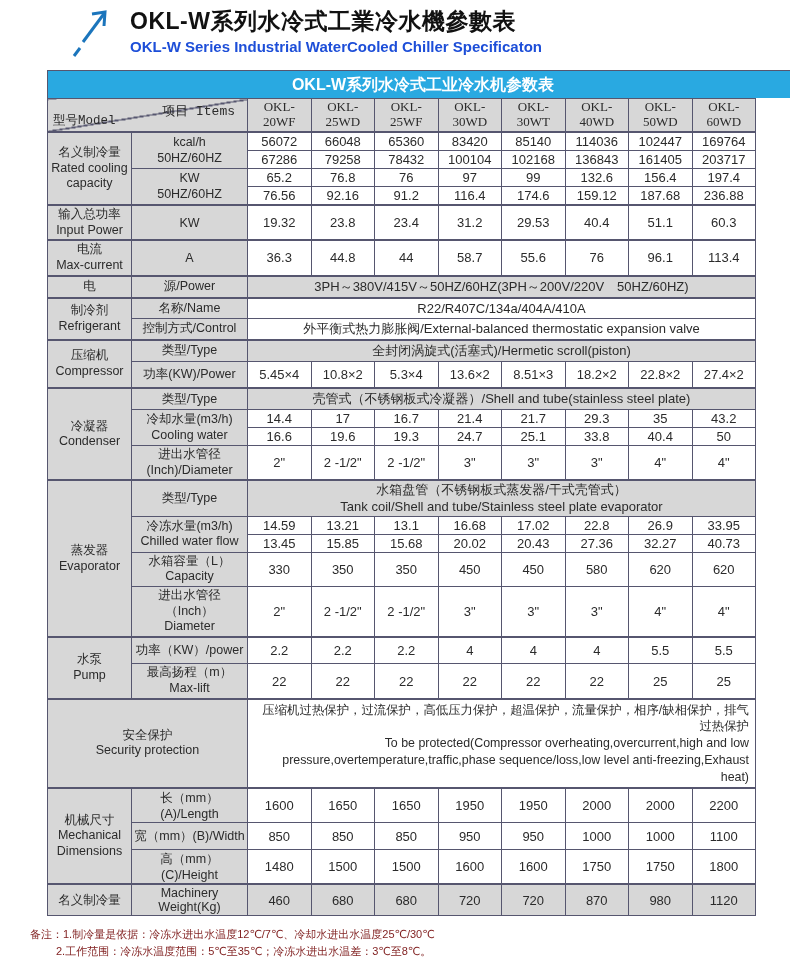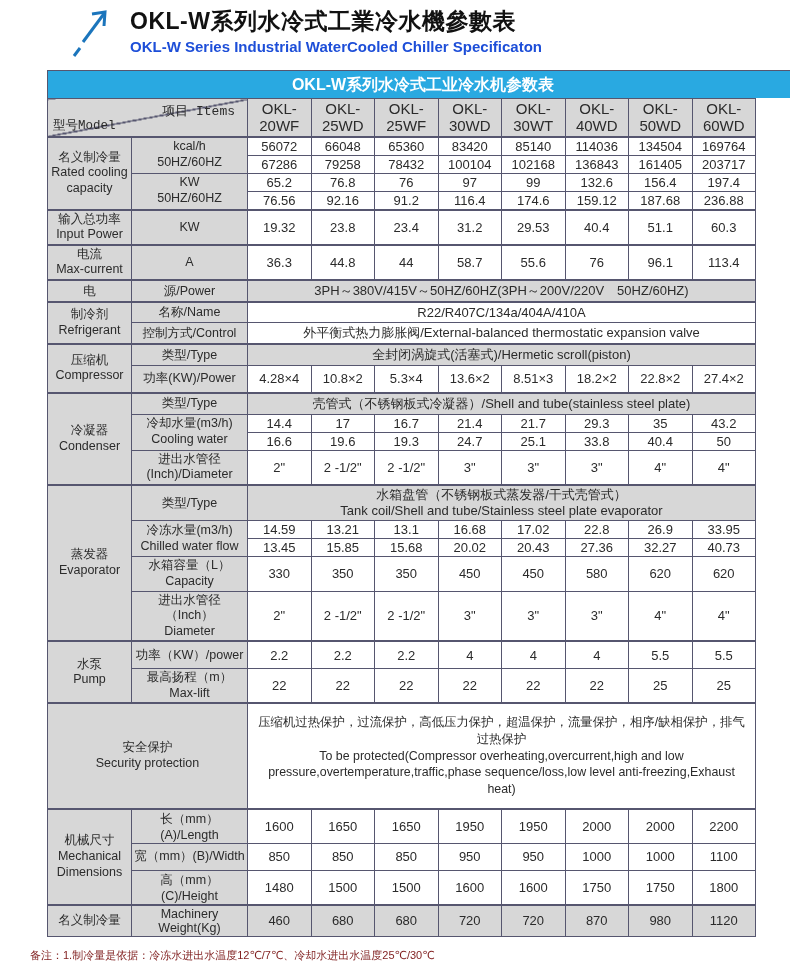--- a/index.html
+++ b/index.html
@@ -45,22 +45,22 @@
   th.corner{
     position:relative;padding:16px;
     background-color:var(--gray);
     background-image:linear-gradient(to bottom right,
       transparent calc(50% - 0.8px), var(--bd) calc(50% - 0.8px),
       var(--bd) calc(50% + 0.8px), transparent calc(50% + 0.8px));
     font-family:Liberation Mono, monospace;
   }
   .corner-model{position:absolute;left:5px;bottom:2px;font-size:12.5px;}
   .corner-items{position:absolute;right:12px;top:3px;font-size:13px;}
-  .model-cell div{line-height:1.15;font-size:15px;}
-  td.sec-val{font-size:12.4px;text-align:center;padding:10px 6px;line-height:1.35;}
+  .model-cell div{line-height:1.15;font-size:13px;font-family:Liberation Serif, serif;}
+  td.sec-val{font-size:12.4px;text-align:right;padding:2px 6px;line-height:1.35;}
   
   .notes{margin:10px 0 12px 30px;width:745px;font-size:11px;line-height:1.5;color:#7f1d1d;}
   .notes div{margin:0;}
   .ind1{padding-left:26px;}
 </style>
 </head>
 <body>
 
 <div class="hdr">
   <svg class="logo" viewBox="0 0 44 50">
@@ -135,21 +135,21 @@
 Rated cooling
 capacity</th>
       <th class="lab ml" rowspan="2">kcal/h
 50HZ/60HZ</th>
     <td>56072</td>
         <td>66048</td>
         <td>65360</td>
         <td>83420</td>
         <td>85140</td>
         <td>114036</td>
-        <td>134504</td>
+        <td>102447</td>
         <td>169764</td>
       </tr>
     <tr class="sub h18">
         <td>67286</td>
         <td>79258</td>
         <td>78432</td>
         <td>100104</td>
         <td>102168</td>
         <td>136843</td>
         <td>161405</td>
@@ -224,21 +224,21 @@
     </tr>
 
     <tr class="sec h16">
       <th class="lab ml" rowspan="2">压缩机
 Compressor</th>
       <th class="lab">类型/Type</th>
       <td class="gv" colspan="8">全封闭涡旋式(活塞式)/Hermetic scroll(piston)</td>
     </tr>
     <tr class="h27">
       <th class="lab">功率(KW)/Power</th>
-    <td>4.28×4</td>
+    <td>5.45×4</td>
         <td>10.8×2</td>
         <td>5.3×4</td>
         <td>13.6×2</td>
         <td>8.51×3</td>
         <td>18.2×2</td>
         <td>22.8×2</td>
         <td>27.4×2</td>
       </tr>
 
     <tr class="sec h16">

